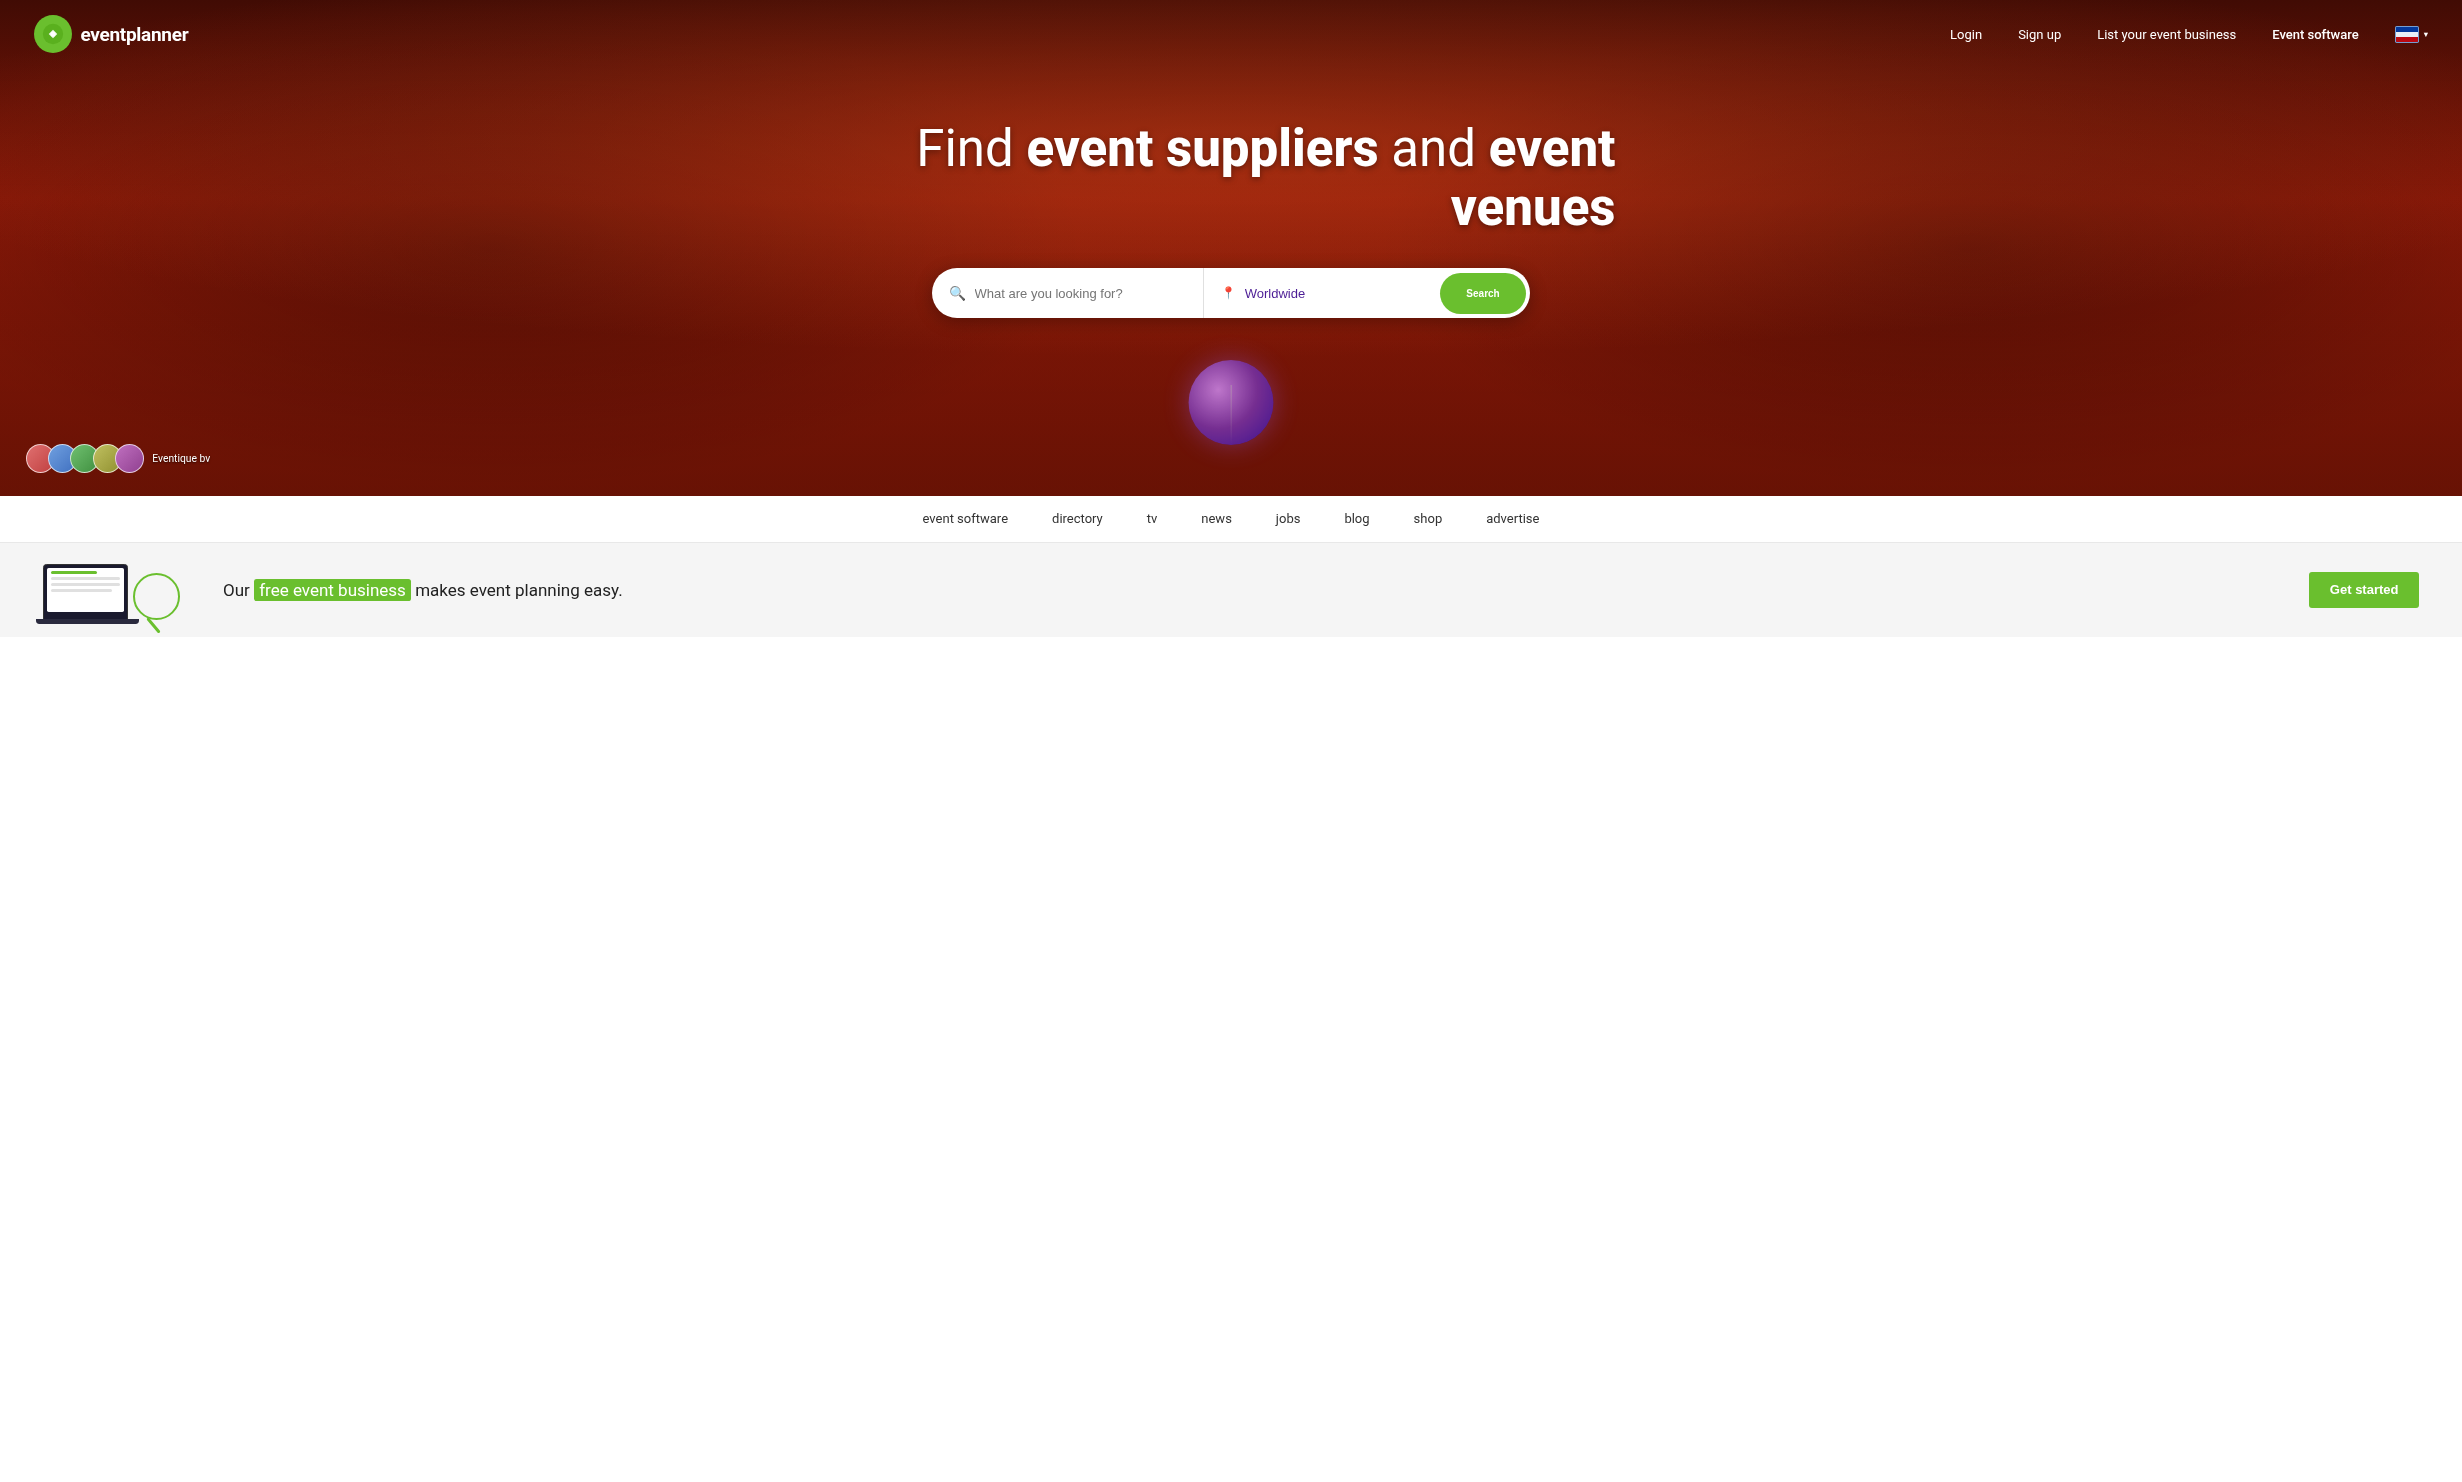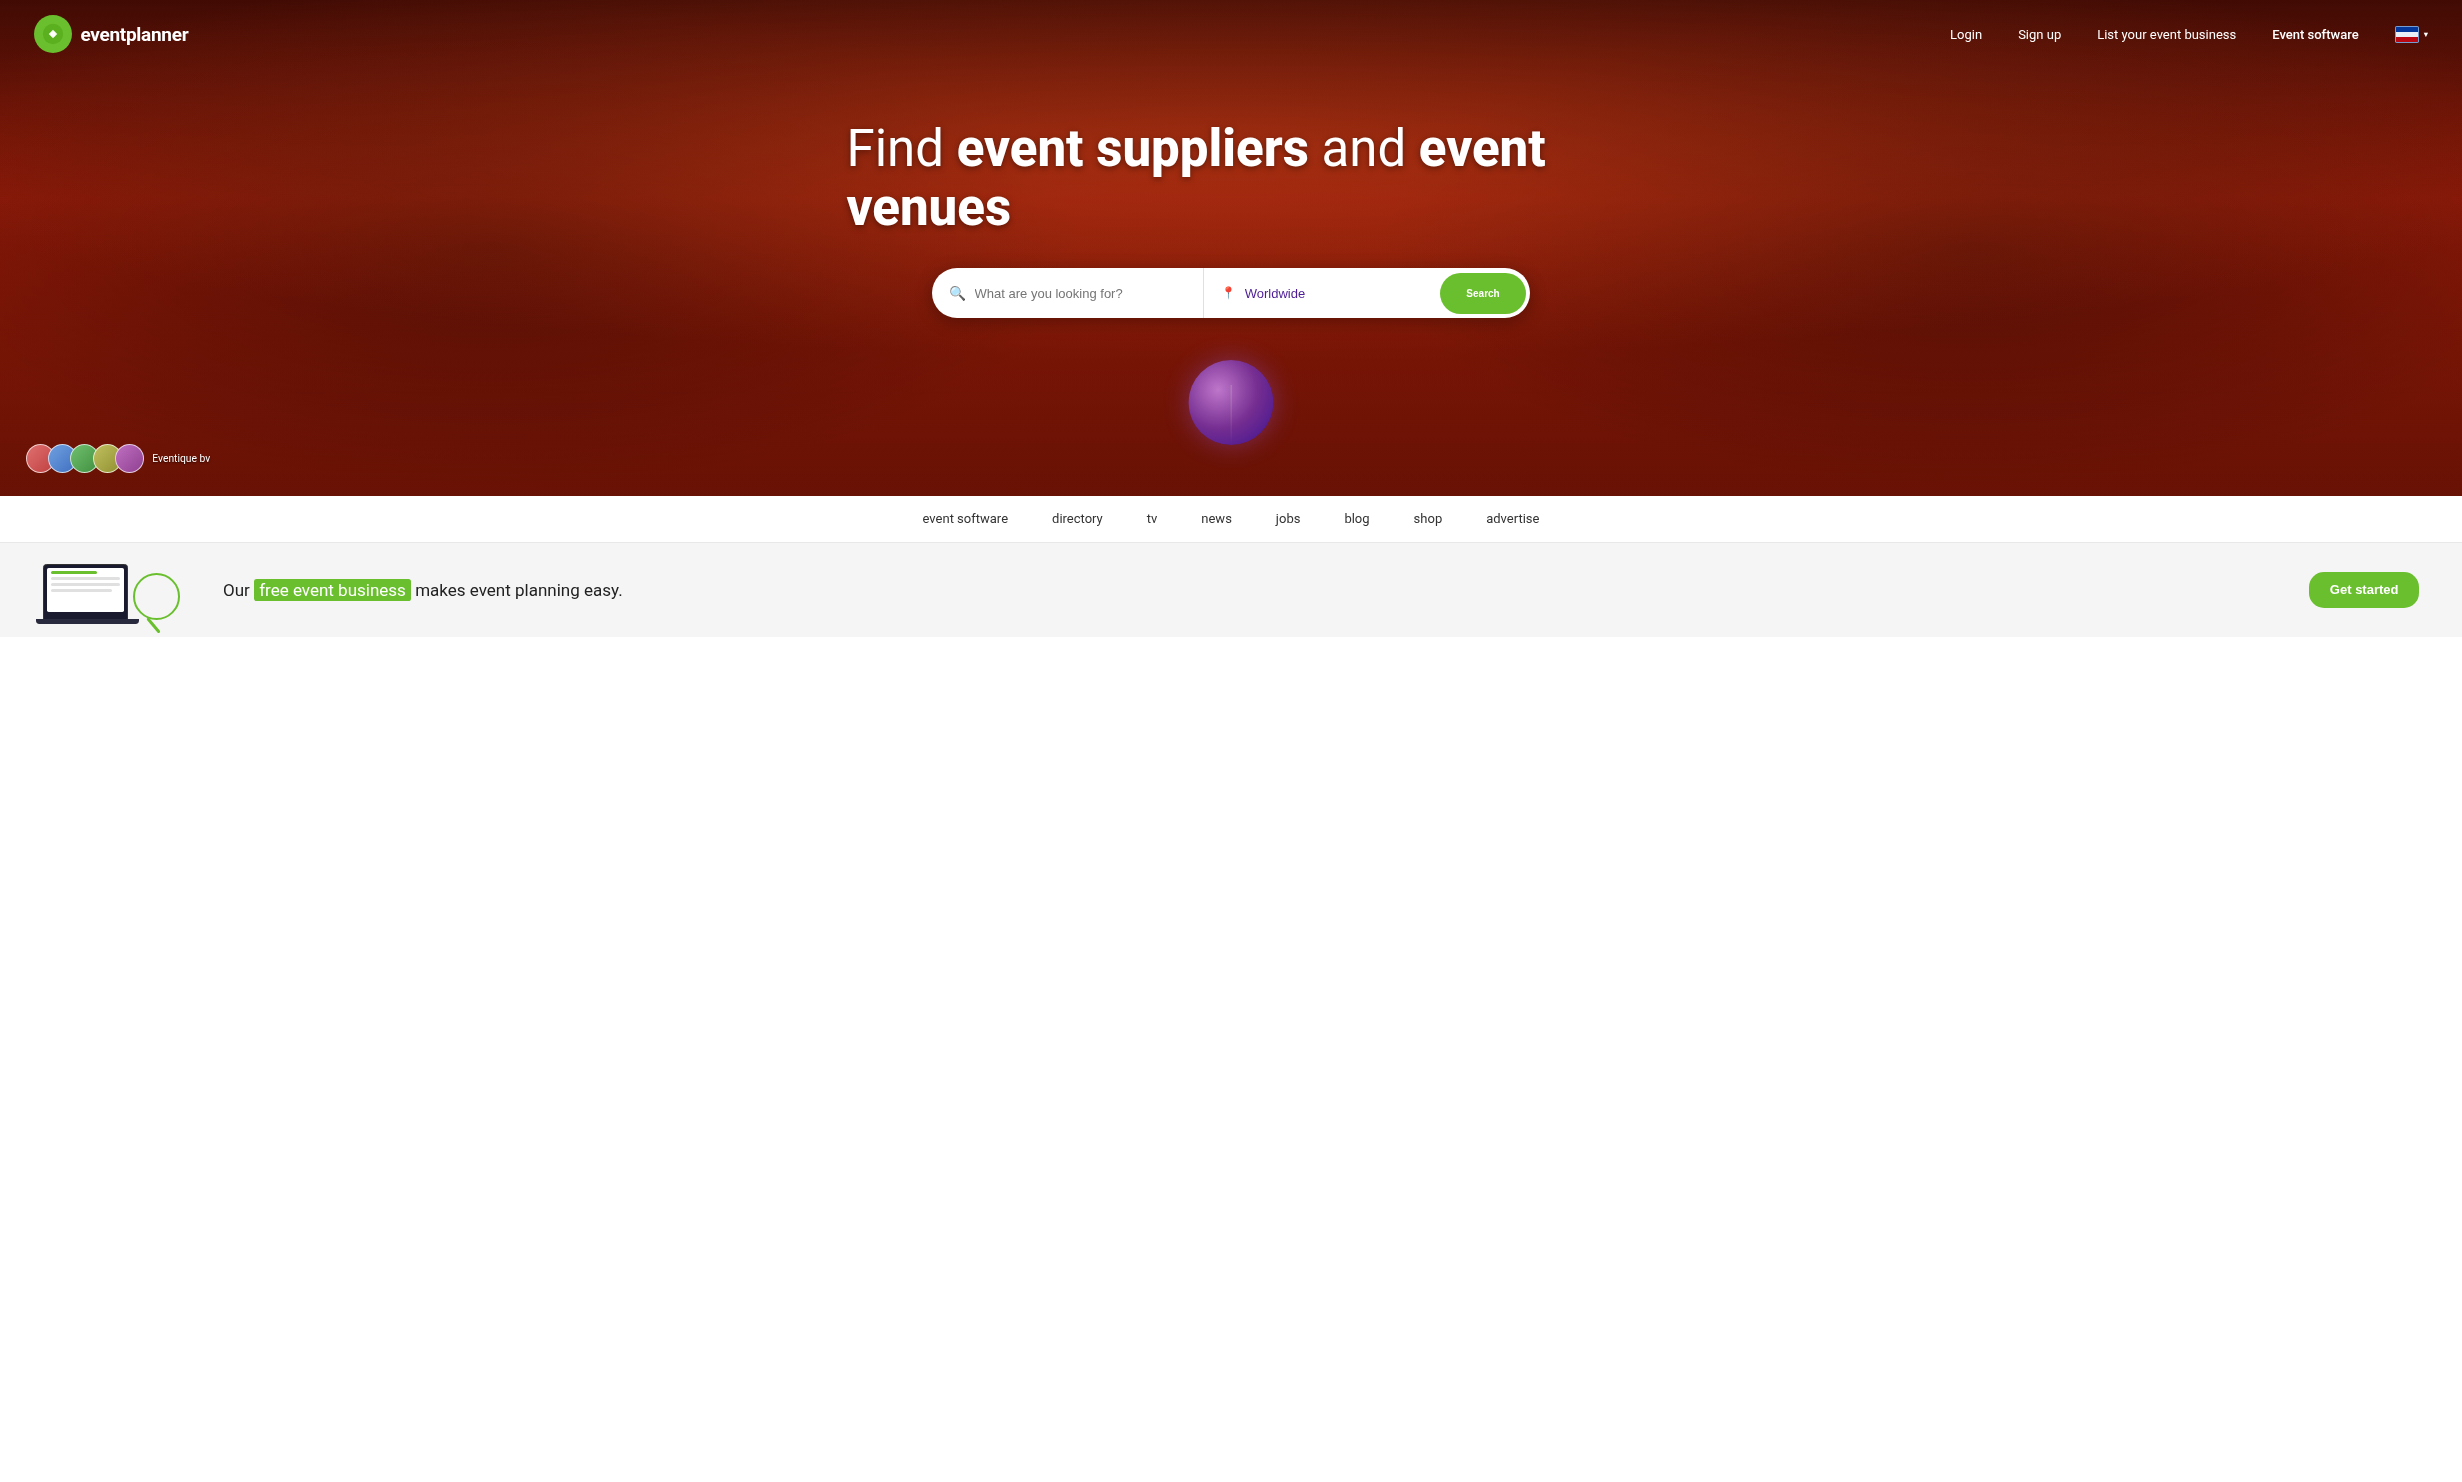--- a/index.html
+++ b/index.html
@@ -168,21 +168,21 @@
       z-index: 2;
       display: flex;
       flex-direction: column;
       align-items: center;
       padding-top: 120px;
     }
     .hero-title {
       color: white;
       font-size: 51px;
       font-weight: 400;
-      text-align: left;
+      text-align: right;
       text-shadow: 0 1.7px 6.8px rgba(0,0,0,0.4);
       line-height: 1.15;
       max-width: 769px;
       margin-bottom: 31px;
     }
     .hero-title strong {
       font-weight: 800;
       color: white;
     }
 
@@ -343,21 +343,21 @@
     .promo-highlight {
       background: #6abf2e;
       color: white;
       padding: 0.9px 5.1px;
       border-radius: 2.6px;
     }
     .promo-cta {
       background: #6abf2e;
       color: white;
       border: none;
-      border-radius: 15px;
+      border-radius: 3px;
       padding: 10.3px 20.5px;
       font-size: 13px;
       font-weight: 600;
       cursor: pointer;
       white-space: nowrap;
     }
 
     
     .av1 { background: linear-gradient(135deg, #e07070, #c04040); }
     .av2 { background: linear-gradient(135deg, #70a0e0, #4070c0); }

